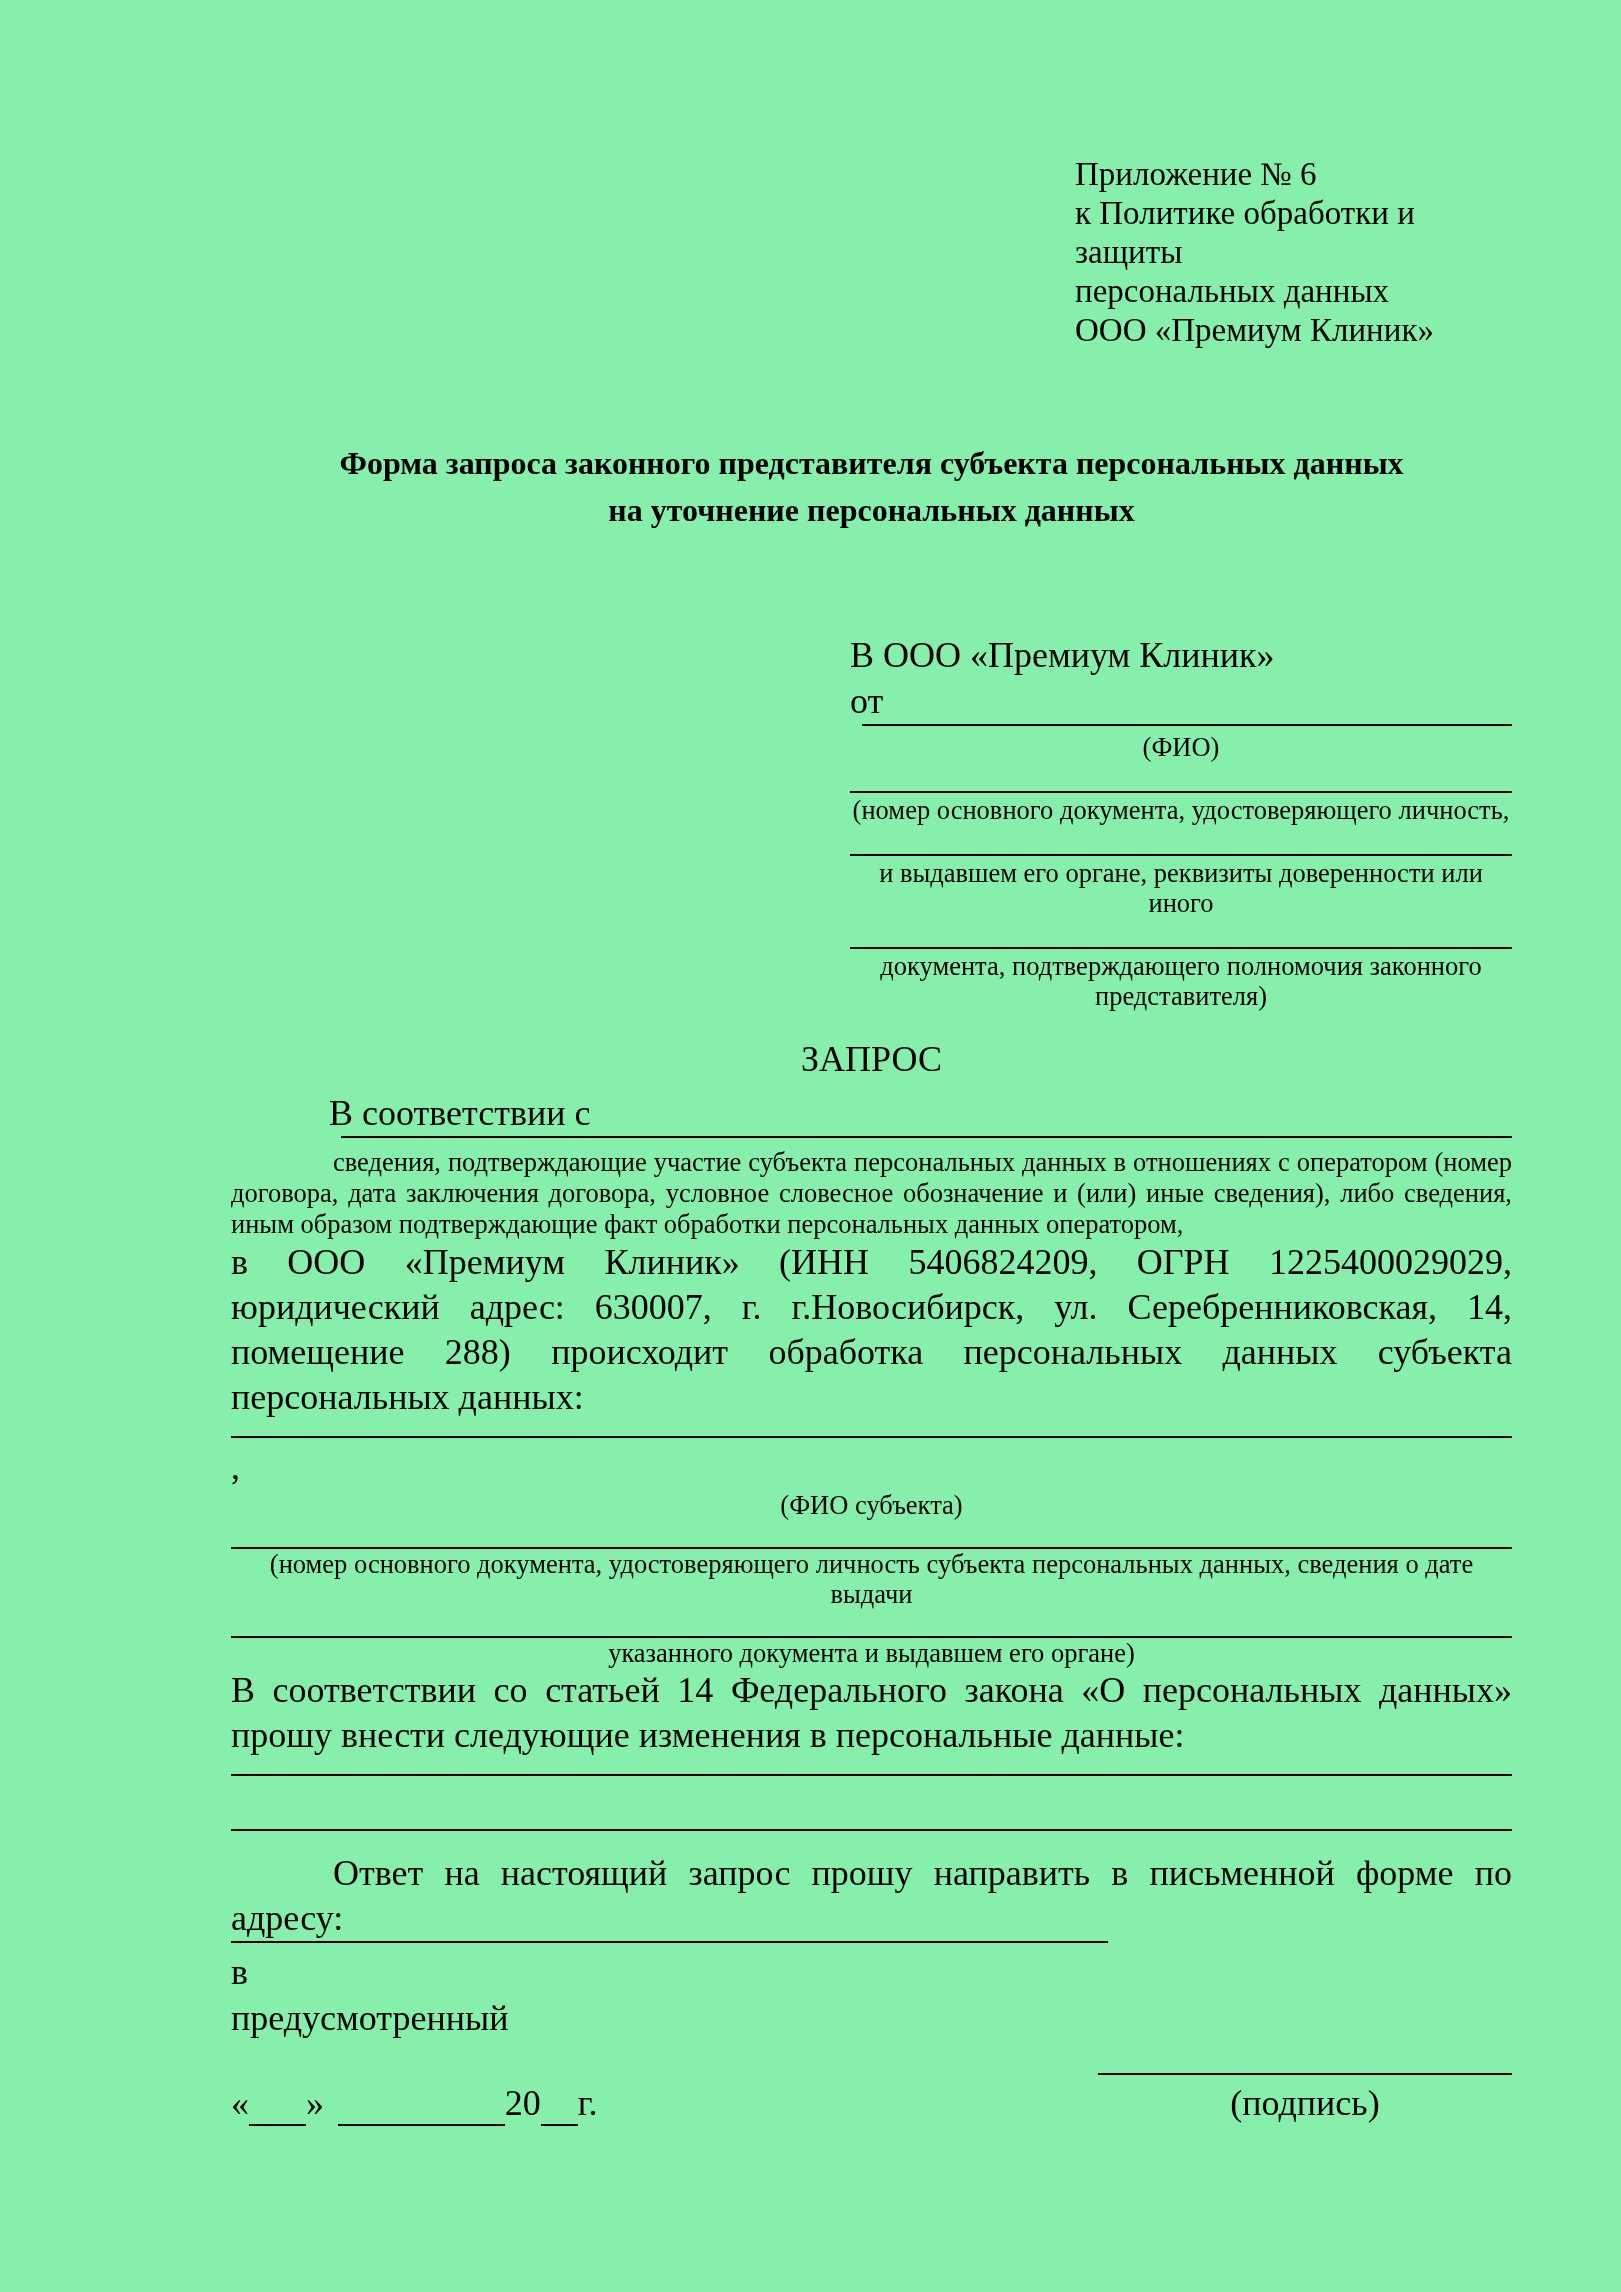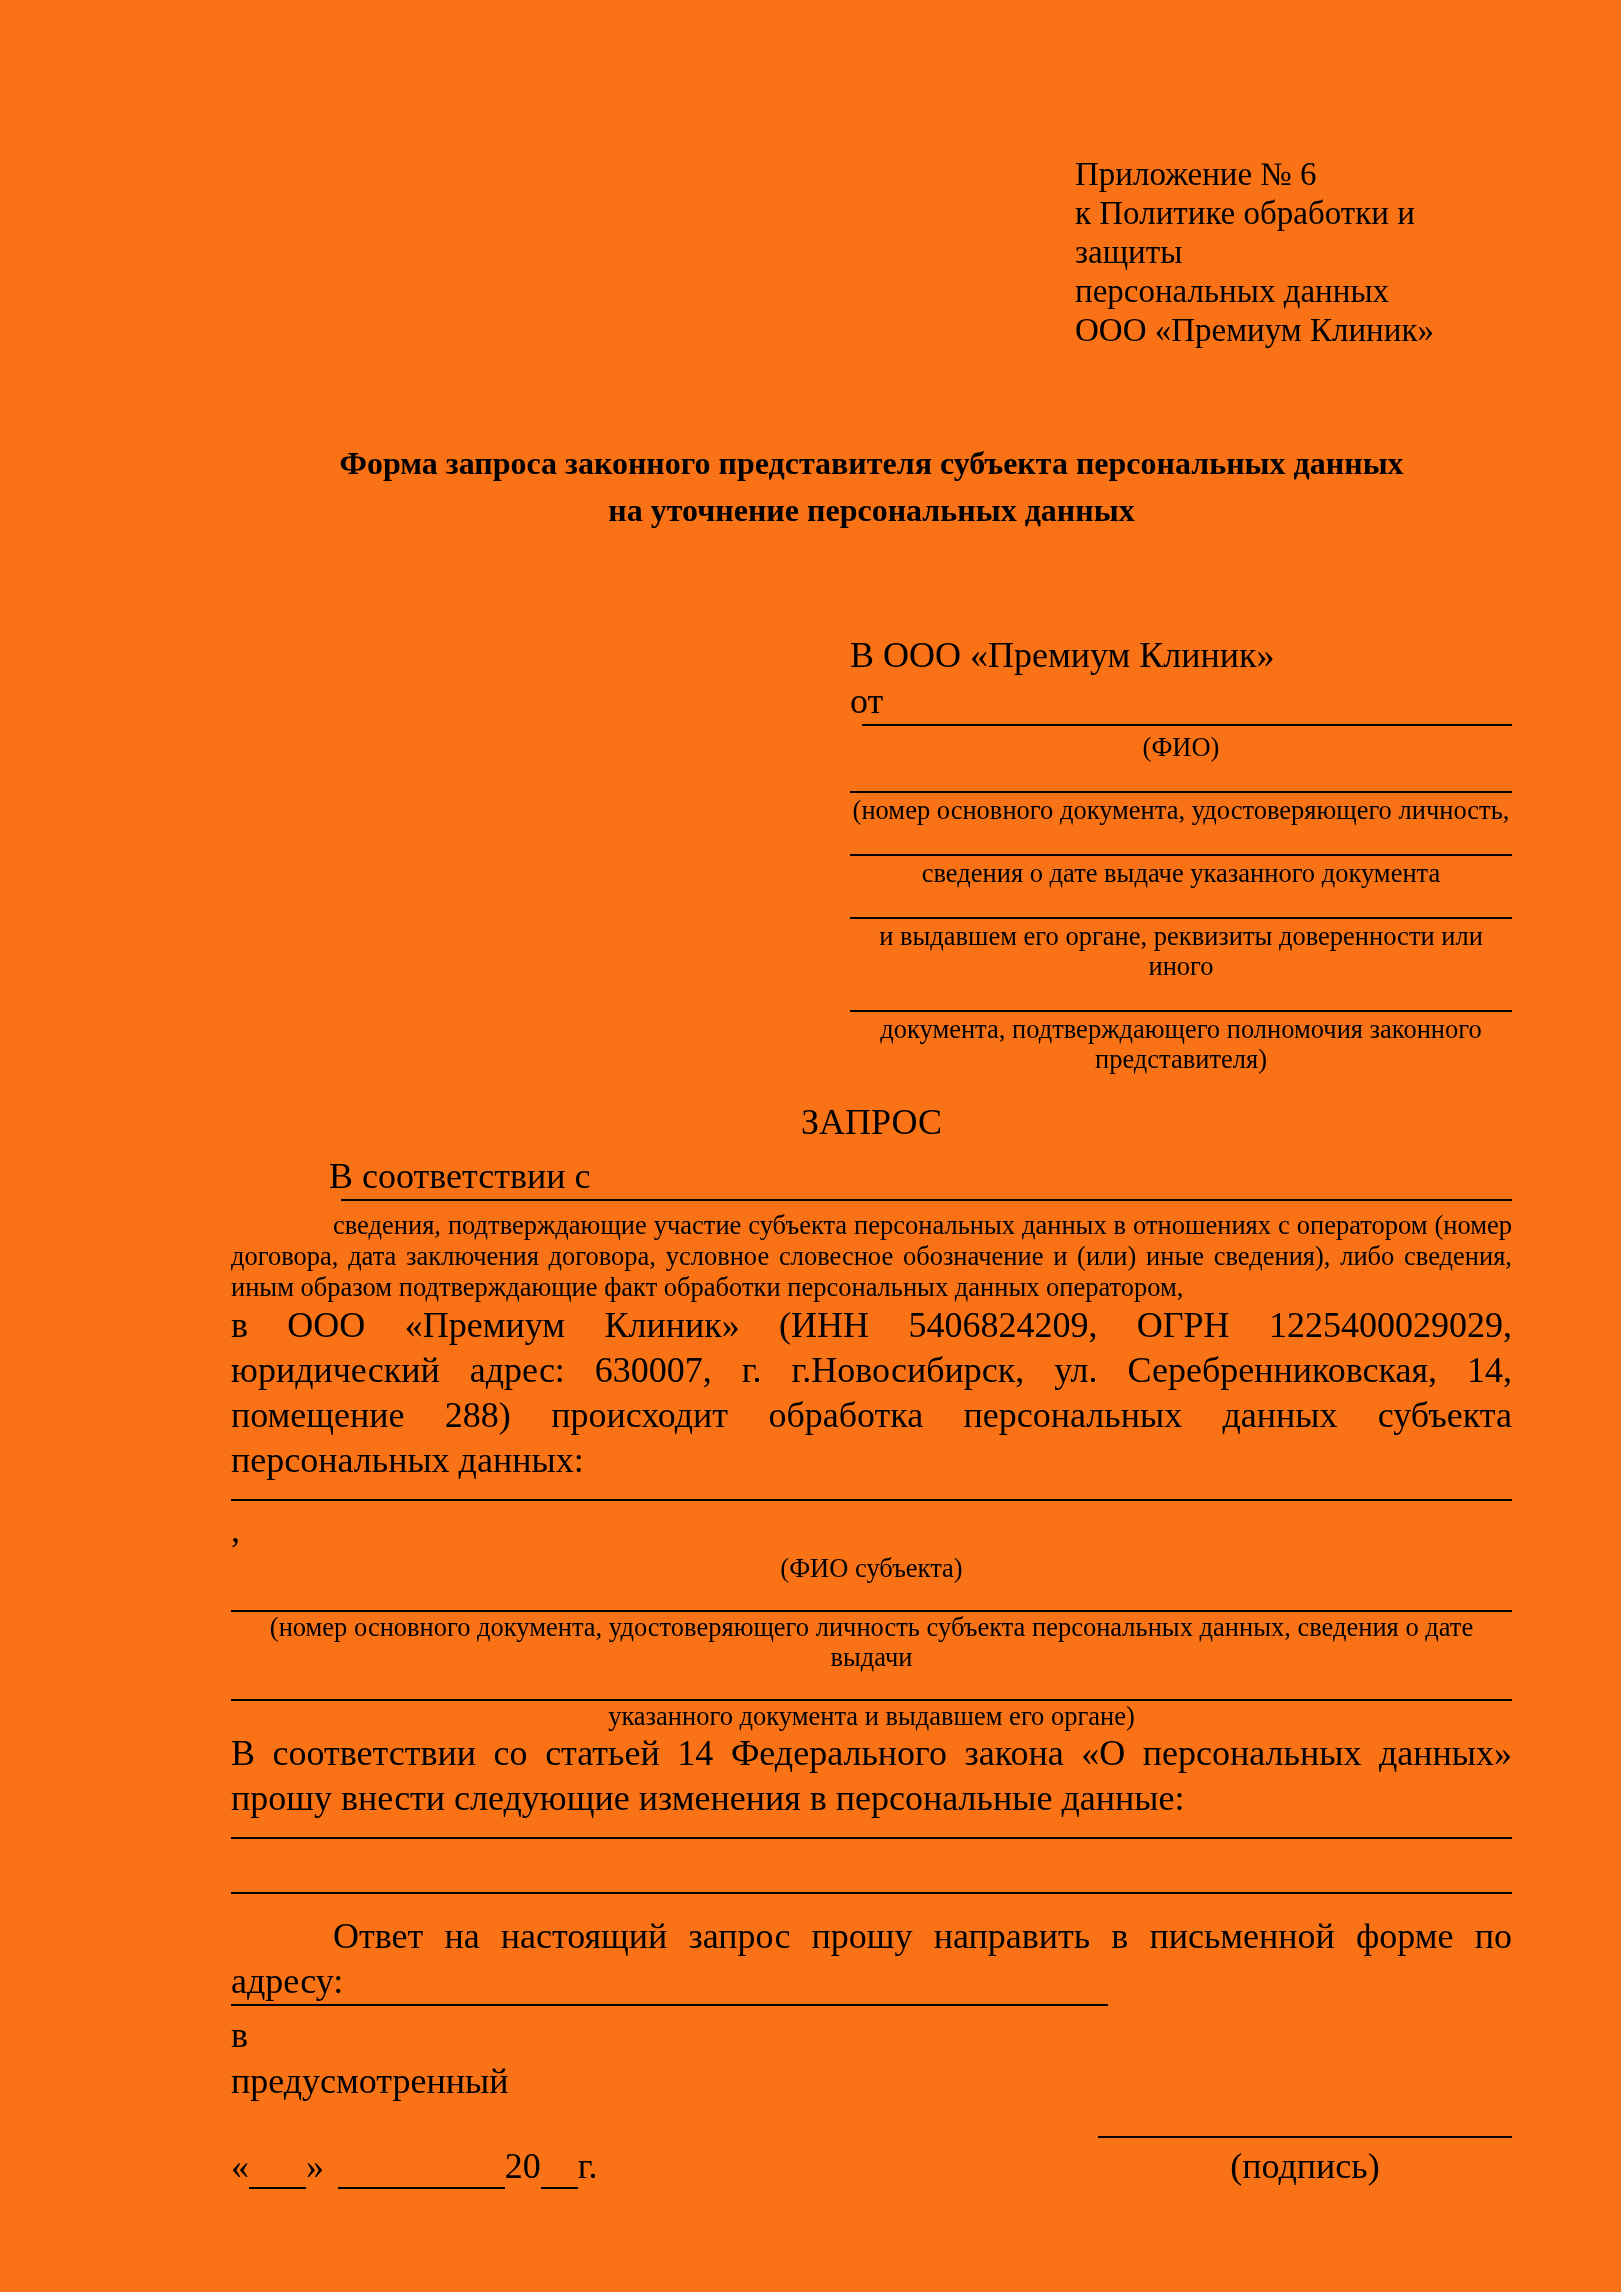--- a/index.html
+++ b/index.html
@@ -1,20 +1,20 @@
 <!DOCTYPE html>
 <html lang="ru"><head>
 <meta charset="utf-8">
 <style>
   html,body{margin:0;padding:0;background:#888;}
   .page{
     position:relative;
     width:1621px;height:2293px;
     margin:0 auto;
-    background:#f97316;
+    background:#86efac;
     color:#000;
     font-family:"Liberation Serif","DejaVu Serif",serif;
     box-sizing:border-box;
     padding:155px 109px 0 231px;
     overflow:hidden;
   }
   
   .hdr{width:437px;margin-left:auto;font-size:33px;line-height:39px;text-align:left;}
   
   .title{margin-top:90px;text-align:center;font-weight:bold;font-size:32px;line-height:47px;}
@@ -67,24 +67,20 @@
       <span class="fill sp"></span>
     </div>
     <div class="cap">(ФИО)</div>
 
     <div class="fgroup">
       <div class="fline"></div>
       <div class="cap">(номер основного документа, удостоверяющего личность,</div>
     </div>
     <div class="fgroup">
       <div class="fline"></div>
-      <div class="cap">сведения о дате выдаче указанного документа</div>
-    </div>
-    <div class="fgroup">
-      <div class="fline"></div>
       <div class="cap">и выдавшем его органе, реквизиты доверенности или иного</div>
     </div>
     <div class="fgroup">
       <div class="fline"></div>
       <div class="cap">документа, подтверждающего полномочия законного представителя)</div>
     </div>
   </div>
 
   <div class="zapros">ЗАПРОС</div>
 

